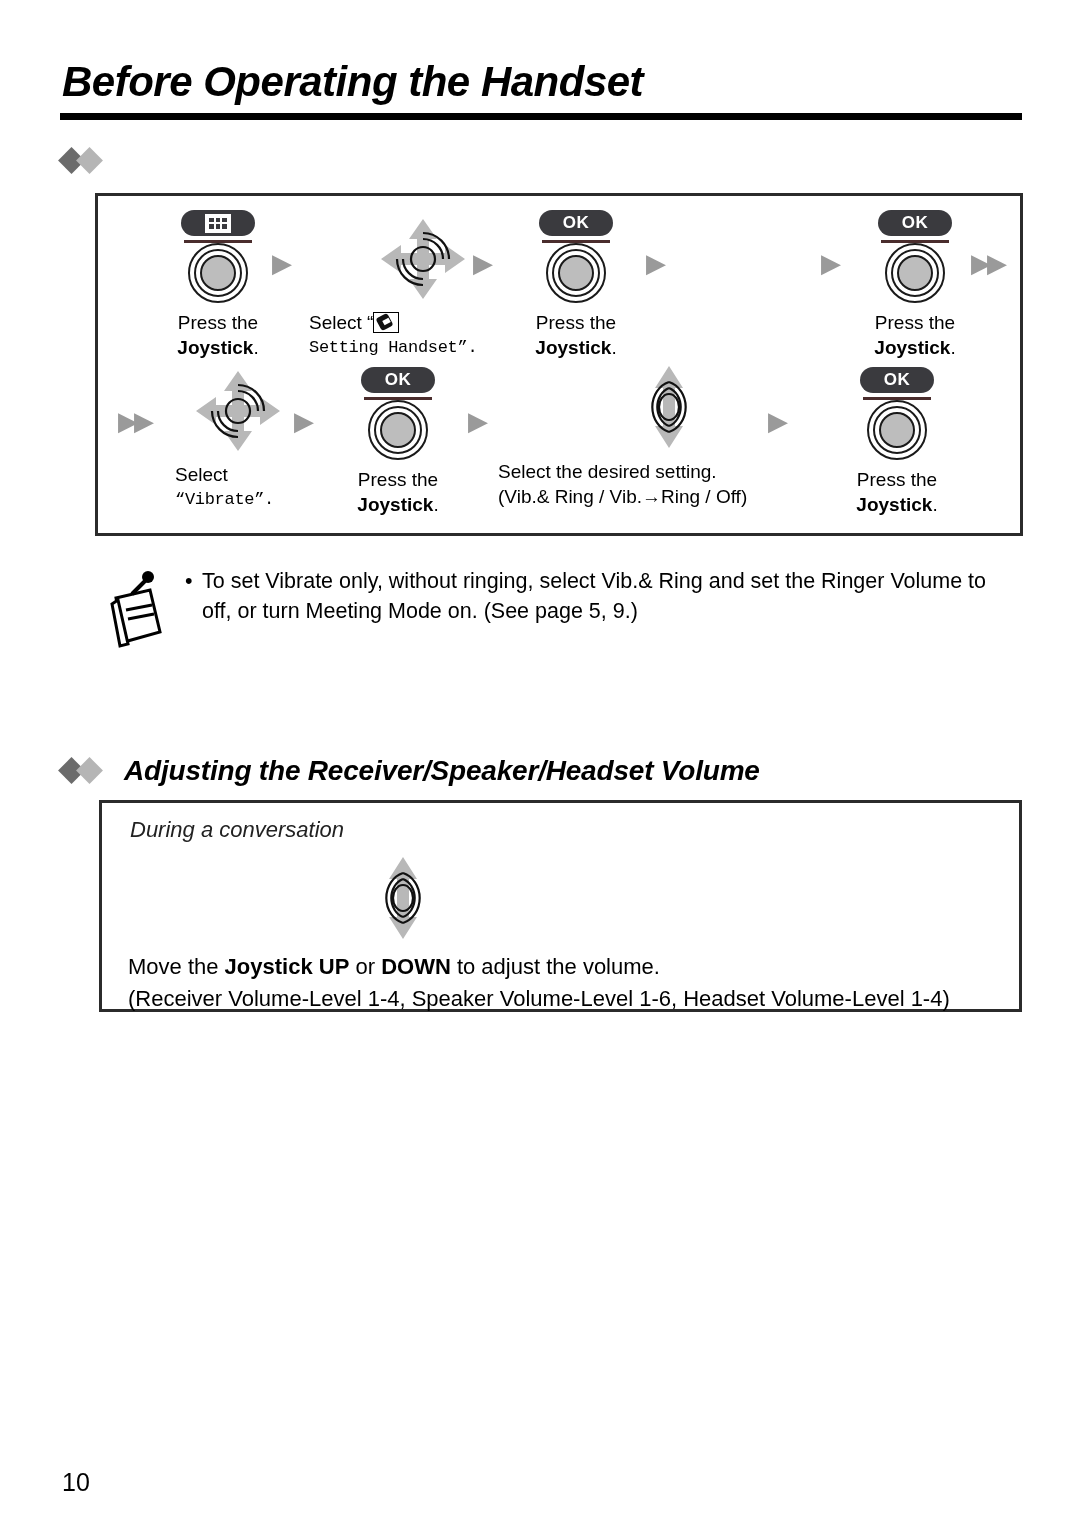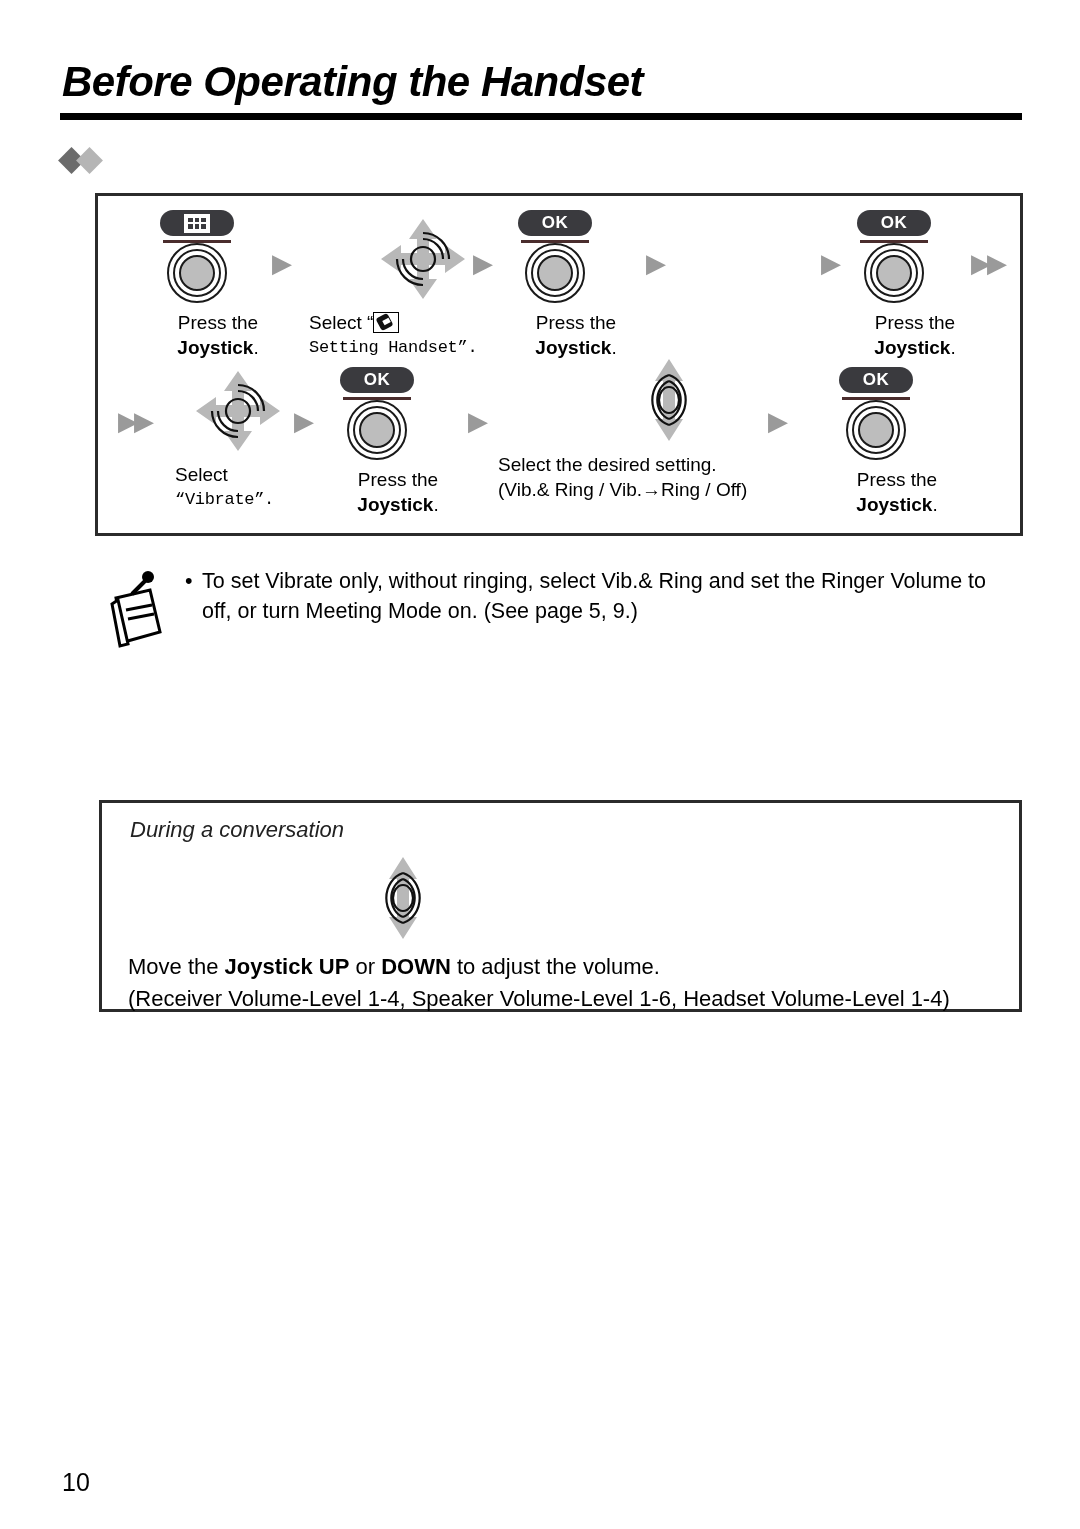--- a/index.html
+++ b/index.html
@@ -84,20 +84,21 @@
 
   
   .step {
     position: absolute;
     text-align: center;
   }
   .step-icon {
     height: 92px;
     display: flex;
     align-items: flex-end;
+    justify-content: center;
   }
   .step-label {
     font-size: 19px;
     line-height: 25px;
     white-space: nowrap;
     text-align: left;
   }
   .step-label.center { text-align: center; }
   .mono {
     font-family: "Liberation Mono", "DejaVu Sans Mono", monospace;
@@ -378,21 +379,21 @@
         </div>
       </div>
       <div class="step-label center" style="margin-top:9px;">
         <div>Press the</div>
         <div><span class="bold">Joystick</span><span>.</span></div>
       </div>
     </div>
 
     <div class="arrow" style="left:370px; top:212px;">▶</div>
 
-    <div class="step" style="left:398px; top:155px; width:345px;">
+    <div class="step" style="left:398px; top:162px; width:345px;">
       <div class="step-icon">
         <svg class="joy2" viewBox="0 0 66 86">
           <g fill="#b8b8b8">
             <polygon points="33,2 47,24 39,24 39,62 47,62 33,84 19,62 27,62 27,24 19,24"></polygon>
           </g>
           <g fill="none" stroke="#111" stroke-width="2.2">
             <ellipse cx="33" cy="43" rx="10" ry="13"></ellipse>
             <path d="M 33 24 A 17 20 0 0 0 33 62"></path>
             <path d="M 33 24 A 17 20 0 0 1 33 62"></path>
             <path d="M 33 18 A 23 26 0 0 0 33 68"></path>
@@ -440,20 +441,27 @@
   </svg>
 
   <div class="note-text" style="left:185px; top:566px; width:830px;">
     <ul>
       <li>
         <span>To set Vibrate only, without ringing, select Vib.&amp; Ring and set the Ringer Volume to off, or turn Meeting Mode on. (See page 5, 9.)</span>
       </li>
     </ul>
   </div>
 
+  <div class="section-head" style="left:62px; top:755px;">
+    <div class="diamonds">
+      <div class="diamond d1"></div>
+      <div class="diamond d2"></div>
+    </div>
+    <div class="sh-text">Adjusting the Receiver/Speaker/Headset Volume</div>
+  </div>
 
   <div class="framebox" style="left:99px; top:800px; width=923px; width:923px; height:212px;">
     <div class="during" style="left:28px; top:14px; position:absolute;">During a conversation</div>
 
     <div style="position:absolute; left:268px; top:52px;">
       <svg width="66" height="86" viewBox="0 0 66 86">
         <g fill="#b8b8b8">
           <polygon points="33,2 47,24 39,24 39,62 47,62 33,84 19,62 27,62 27,24 19,24"></polygon>
         </g>
         <g fill="none" stroke="#111" stroke-width="2.2">

